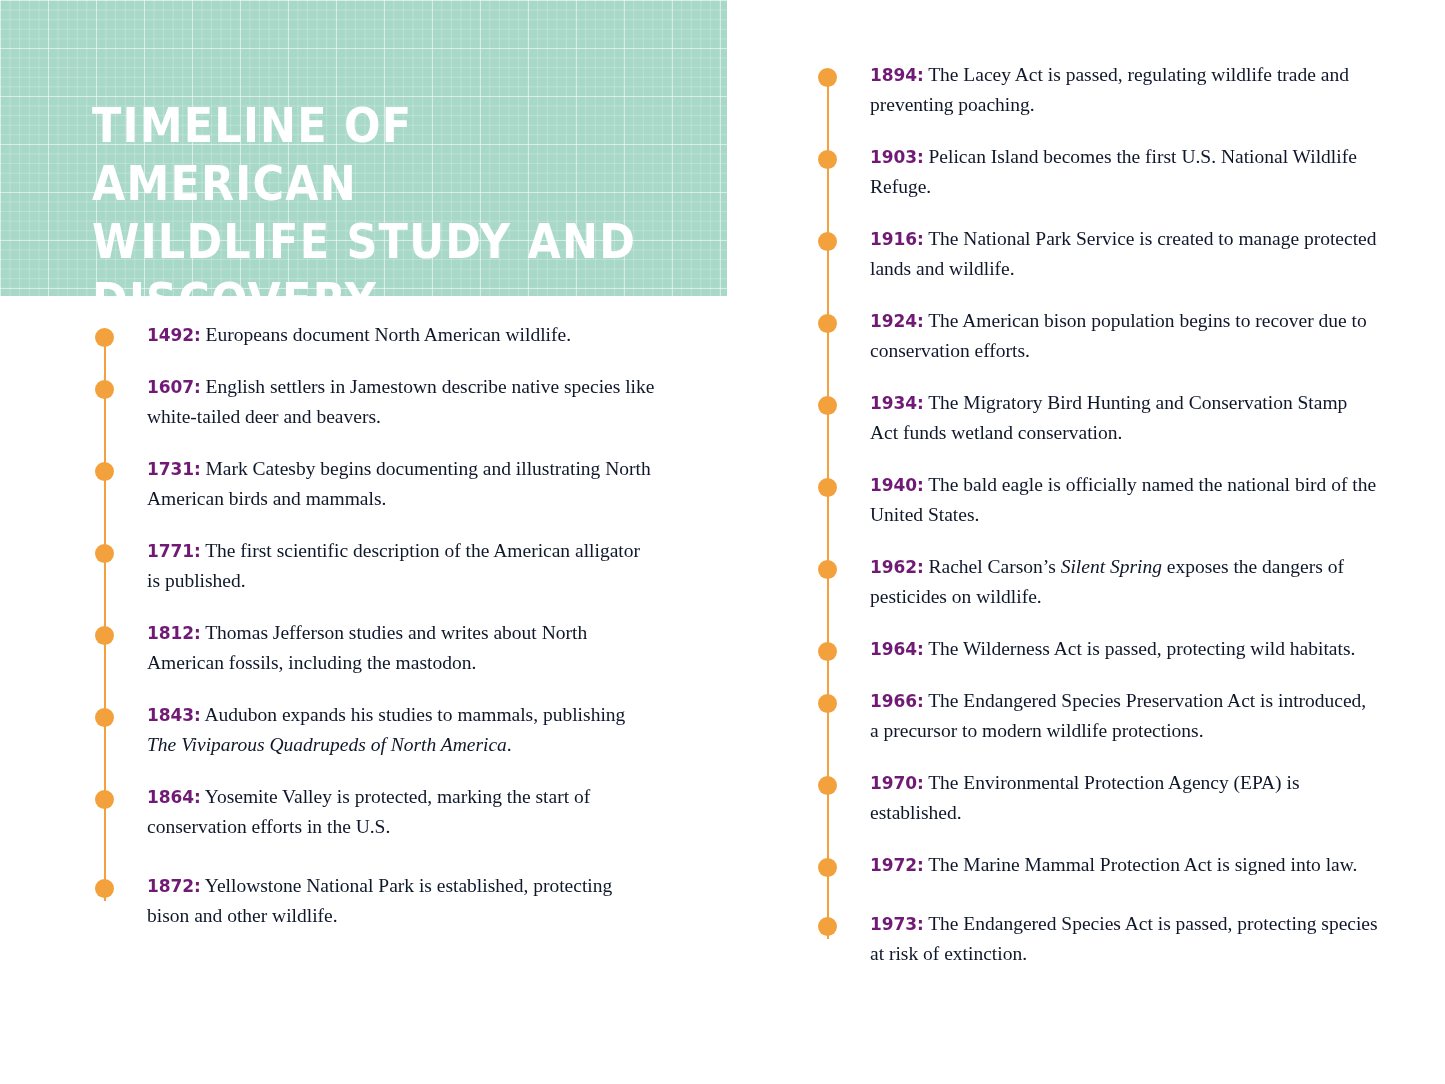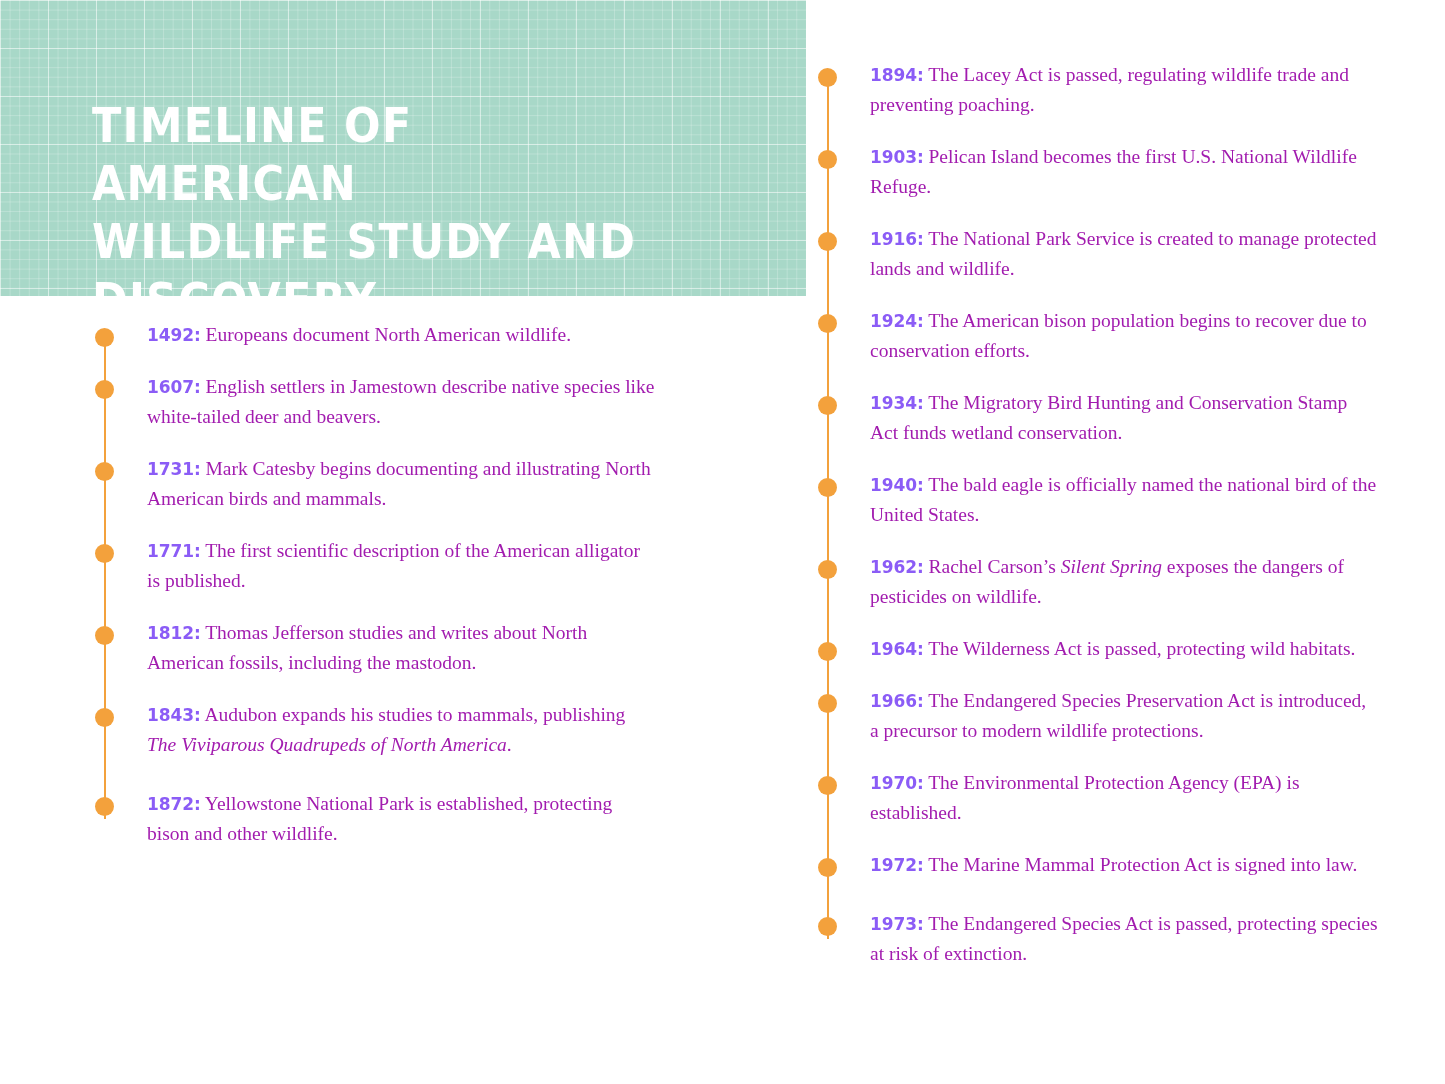--- a/index.html
+++ b/index.html
@@ -13,21 +13,21 @@
     font-family: "Liberation Serif", serif;
     overflow: hidden;
     position: relative;
   }
 
   
   #header-block {
     position: absolute;
     left: 0;
     top: 0;
-    width: 806px;
+    width: 727px;
     height: 296px;
     background-color: #a8d8c8;
     background-image:
       linear-gradient(to right, rgba(255,255,255,0.45) 1px, transparent 1px),
       linear-gradient(to bottom, rgba(255,255,255,0.45) 1px, transparent 1px),
       linear-gradient(to right, rgba(255,255,255,0.22) 1px, transparent 1px),
       linear-gradient(to bottom, rgba(255,255,255,0.22) 1px, transparent 1px);
     background-size: 48px 48px, 48px 48px, 9.6px 9.6px, 9.6px 9.6px;
     background-position: 0 0, 0 0, 0 0, 0 0;
   }
@@ -93,28 +93,28 @@
   .dot {
     position: absolute;
     left: -52px;
     top: 8px;
     width: 19px;
     height: 19px;
     border-radius: 50%;
     background: #f3a13c;
   }
   .year {
-    color: #8b5cf6;
+    color: #701a75;
     font-family: "DejaVu Sans", sans-serif;
     font-weight: bold;
     font-size: 17px;
     letter-spacing: -0.1px;
   }
   .text {
-    color: #a21caf;
+    color: #0f172a;
     font-family: Liberation Serif, serif;
   }
   .text i {
     font-style: italic;
   }
 </style>
 </head>
 <body>
 
 <div id="header-block">
@@ -124,20 +124,21 @@
 </div>
 
 <div class="column" id="col-left">
   <div class="timeline">
       <div class="entry"><span class="dot"></span><span class="year">1492:</span> <span class="text">Europeans document North American wildlife.</span></div>
       <div class="entry"><span class="dot"></span><span class="year">1607:</span> <span class="text">English settlers in Jamestown describe native species like white-tailed deer and beavers.</span></div>
       <div class="entry"><span class="dot"></span><span class="year">1731:</span> <span class="text">Mark Catesby begins documenting and illustrating North American birds and mammals.</span></div>
       <div class="entry"><span class="dot"></span><span class="year">1771:</span> <span class="text">The first scientific description of the American alligator is published.</span></div>
       <div class="entry"><span class="dot"></span><span class="year">1812:</span> <span class="text">Thomas Jefferson studies and writes about North American fossils, including the mastodon.</span></div>
       <div class="entry"><span class="dot"></span><span class="year">1843:</span> <span class="text">Audubon expands his studies to mammals, publishing <i>The Viviparous Quadrupeds of North America</i>.</span></div>
+      <div class="entry"><span class="dot"></span><span class="year">1864:</span> <span class="text">Yosemite Valley is protected, marking the start of conservation efforts in the U.S.</span></div>
       <div class="entry"><span class="dot"></span><span class="year">1872:</span> <span class="text">Yellowstone National Park is established, protecting bison and other wildlife.</span></div>
     </div>
 </div>
 
 <div class="column" id="col-right">
   <div class="timeline">
       <div class="entry"><span class="dot"></span><span class="year">1894:</span> <span class="text">The Lacey Act is passed, regulating wildlife trade and preventing poaching.</span></div>
       <div class="entry"><span class="dot"></span><span class="year">1903:</span> <span class="text">Pelican Island becomes the first U.S. National Wildlife Refuge.</span></div>
       <div class="entry"><span class="dot"></span><span class="year">1916:</span> <span class="text">The National Park Service is created to manage protected lands and wildlife.</span></div>
       <div class="entry"><span class="dot"></span><span class="year">1924:</span> <span class="text">The American bison population begins to recover due to conservation efforts.</span></div>

